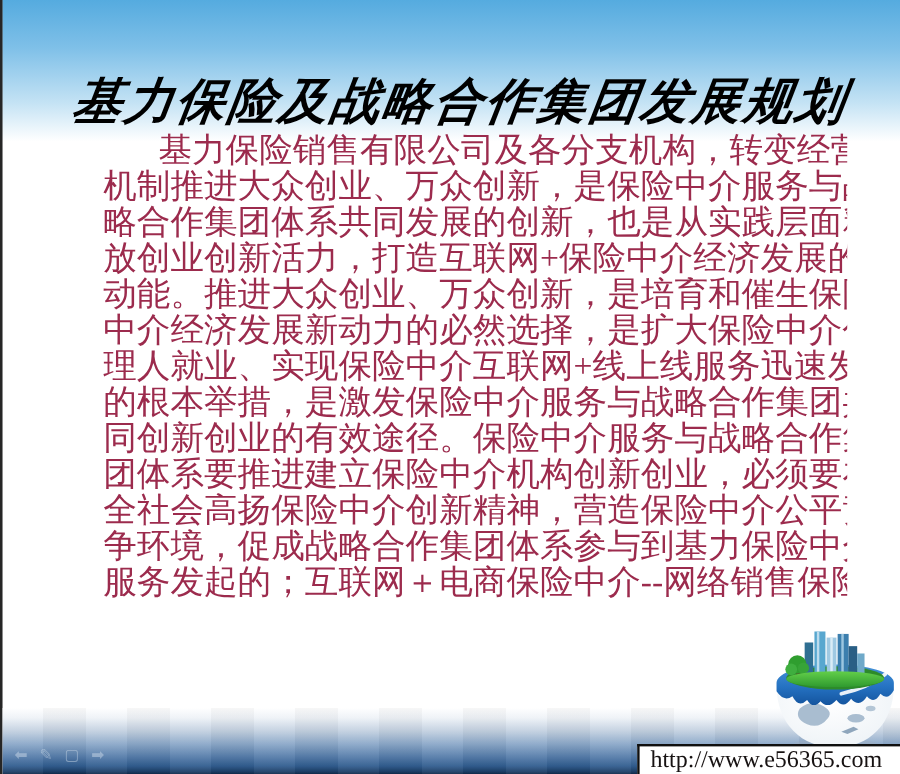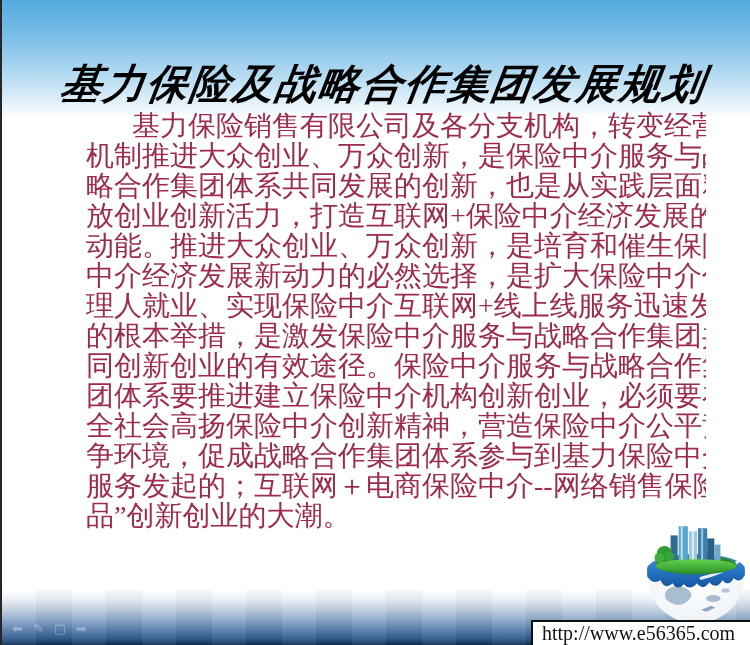--- a/index.html
+++ b/index.html
@@ -62,21 +62,20 @@
     <div class="line">放创业创新活力，打造互联网+保险中介经济发展的新</div>
     <div class="line">动能。推进大众创业、万众创新，是培育和催生保险</div>
     <div class="line">中介经济发展新动力的必然选择，是扩大保险中介代</div>
     <div class="line">理人就业、实现保险中介互联网+线上线服务迅速发展</div>
     <div class="line">的根本举措，是激发保险中介服务与战略合作集团共</div>
     <div class="line">同创新创业的有效途径。保险中介服务与战略合作集</div>
     <div class="line">团体系要推进建立保险中介机构创新创业，必须要在</div>
     <div class="line">全社会高扬保险中介创新精神，营造保险中介公平竞</div>
     <div class="line">争环境，促成战略合作集团体系参与到基力保险中介</div>
     <div class="line">服务发起的；互联网＋电商保险中介--网络销售保险产</div>
-    <div class="line">品”创新创业的大潮。</div>
   </div>
 
   <div class="nav">
     <span>⬅</span>
     <span>✎</span>
     <span>▢</span>
     <span>➡</span>
   </div>
 
   <svg class="globe" viewBox="0 0 110 110">

